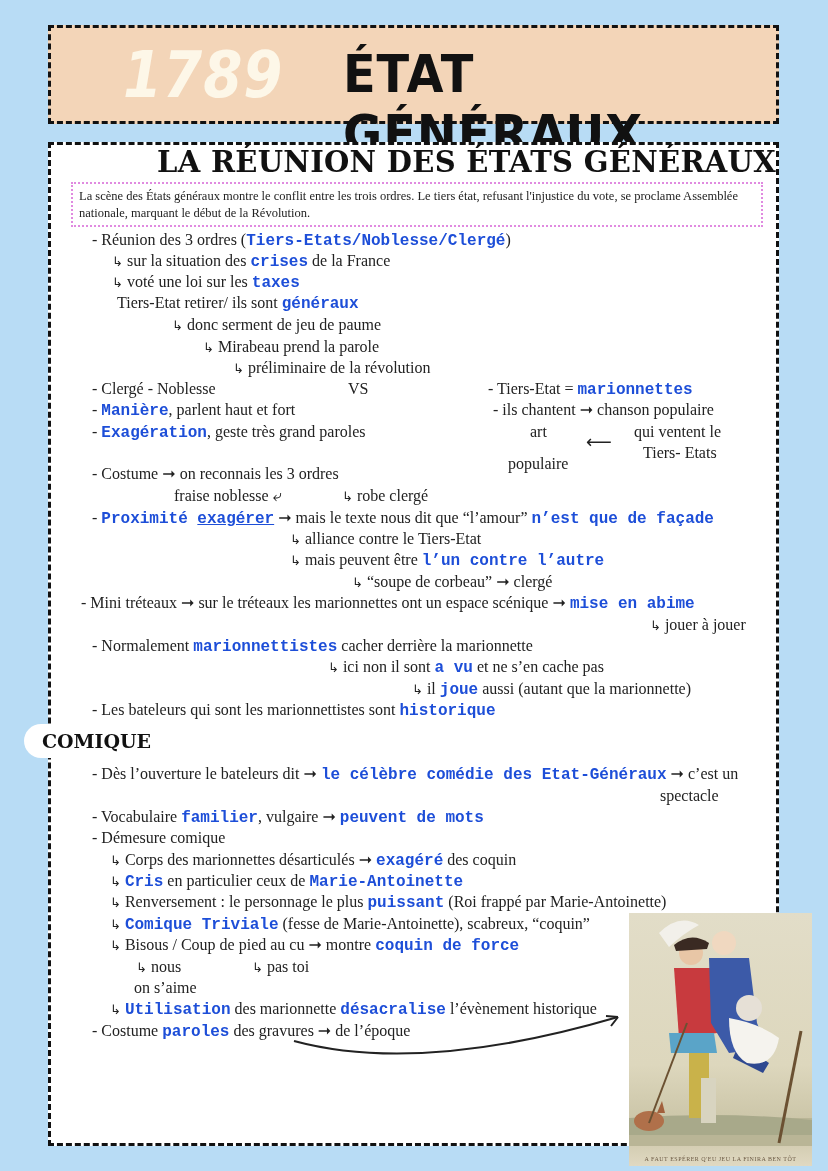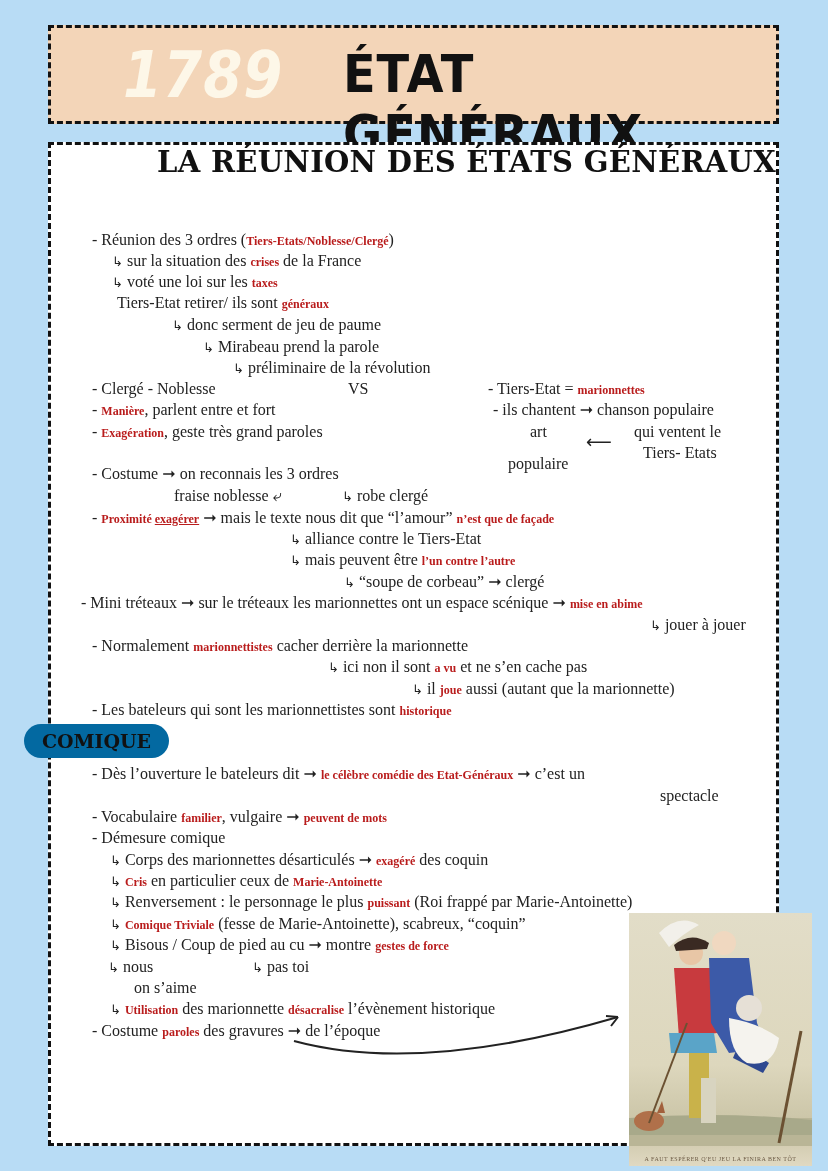--- a/index.html
+++ b/index.html
@@ -44,26 +44,26 @@
     border: 2px dotted #e08ae0;
     padding: 4px 6px;
     font-family: "Liberation Serif", serif; font-size: 12.5px; line-height: 17px;
     color: #222;
   }
   .line {
     position: absolute; white-space: nowrap;
     font-family: "Liberation Serif", serif; font-size: 16px; color: #222;
     line-height: 20px;
   }
-  .line b { font-family: Liberation Serif, serif; font-weight: bold; font-size: 12px; color: #b91c1c; }
+  .line b { font-family: Liberation Mono, monospace; font-weight: bold; font-size: 16px; color: #1d4ed8; }
   .line u { text-decoration: underline; }
   .hook { font-family: "DejaVu Sans", sans-serif; font-size: 13px; margin-right: 4px; }
   .comique-pill {
     position: absolute; left: 24px; top: 724px; width: 145px; height: 34px;
-    background: #0369a1; border-radius: 17px;
+    background: #ffffff; border-radius: 17px;
     font-family: "DejaVu Serif", serif; font-weight: bold;
     font-size: 19px; color: #111;
     display: flex; align-items: center; justify-content: center;
   }
   .engraving {
     position: absolute; left: 629px; top: 913px; width: 183px; height: 253px;
     background: linear-gradient(180deg, #e2ddc8 0%, #ddd7bd 60%, #c9c3a5 85%, #e0d9c2 100%);
     overflow: hidden;
   }
   .engraving-caption {
@@ -75,20 +75,21 @@
 </head>
 <body>
 
 <div class="header-box">
   <div class="header-year">1789</div>
   <div class="header-title">ÉTAT GÉNÉRAUX</div>
 </div>
 
 <div class="main-box">
   <div class="main-title">LA RÉUNION DES ÉTATS GÉNÉRAUX</div>
+  <div class="summary">La scène des États généraux montre le conflit entre les trois ordres. Le tiers état, refusant l'injustice du vote, se proclame Assemblée nationale, marquant le début de la Révolution.</div>
 </div>
 
 <div class="line" style="left:92px;top:230px">
   <span>- Réunion des 3 ordres (</span><b>Tiers-Etats/Noblesse/Clergé</b><span>)</span>
 </div>
 <div class="line" style="left:112px;top:251px">
   <span class="hook">↳</span><span>sur la situation des </span><b>crises</b><span> de la France</span>
 </div>
 <div class="line" style="left:112px;top:272px">
   <span class="hook">↳</span><span>voté une loi sur les </span><b>taxes</b>
@@ -105,21 +106,21 @@
 <div class="line" style="left:233px;top:358px">
   <span class="hook">↳</span><span>préliminaire de la révolution</span>
 </div>
 
 <div class="line" style="left:92px;top:379px">- Clergé - Noblesse</div>
 <div class="line" style="left:348px;top:379px">VS</div>
 <div class="line" style="left:488px;top:379px">
   <span>- Tiers-Etat  = </span><b>marionnettes</b>
 </div>
 <div class="line" style="left:92px;top:400px">
-  <span>- </span><b>Manière</b><span>, parlent entre et fort</span>
+  <span>- </span><b>Manière</b><span>, parlent haut et fort</span>
 </div>
 <div class="line" style="left:493px;top:400px">- ils chantent ➞ chanson populaire</div>
 <div class="line" style="left:92px;top:422px">
   <span>- </span><b>Exagération</b><span>, geste très grand paroles</span>
 </div>
 <div class="line" style="left:530px;top:422px">art</div>
 <div class="line" style="left:508px;top:454px">populaire</div>
 <div class="line" style="left:586px;top:432px;font-size:18px">⟵</div>
 <div class="line" style="left:634px;top:422px">qui ventent le</div>
 <div class="line" style="left:643px;top:443px">Tiers- Etats</div>
@@ -131,21 +132,21 @@
 </div>
 <div class="line" style="left:92px;top:508px">
   <span>- </span><b>Proximité </b><b><u>exagérer</u></b><span> ➞ mais le texte nous dit que “l’amour” </span><b>n’est que de façade</b>
 </div>
 <div class="line" style="left:290px;top:529px">
   <span class="hook">↳</span><span>alliance contre le Tiers-Etat</span>
 </div>
 <div class="line" style="left:290px;top:550px">
   <span class="hook">↳</span><span>mais peuvent être </span><b>l’un contre l’autre</b>
 </div>
-<div class="line" style="left:344px;top:572px">
+<div class="line" style="left:352px;top:572px">
   <span class="hook">↳</span><span>“soupe de corbeau” ➞ clergé</span>
 </div>
 <div class="line" style="left:81px;top:593px">
   <span>- Mini tréteaux ➞ sur le tréteaux les marionnettes ont un espace scénique ➞ </span><b>mise en abime</b>
 </div>
 <div class="line" style="left:650px;top:615px">
   <span class="hook">↳</span><span>jouer à jouer</span>
 </div>
 <div class="line" style="left:92px;top:636px">
   <span>- Normalement </span><b>marionnettistes</b><span> cacher derrière la marionnette</span>
@@ -176,23 +177,23 @@
 <div class="line" style="left:110px;top:871px">
   <span class="hook">↳</span><b>Cris</b><span> en particulier ceux de </span><b>Marie-Antoinette</b>
 </div>
 <div class="line" style="left:110px;top:892px">
   <span class="hook">↳</span><span>Renversement : le personnage le plus </span><b>puissant</b><span> (Roi frappé par Marie-Antoinette)</span>
 </div>
 <div class="line" style="left:110px;top:914px">
   <span class="hook">↳</span><b>Comique Triviale</b><span> (fesse de Marie-Antoinette), scabreux, “coquin”</span>
 </div>
 <div class="line" style="left:110px;top:935px">
-  <span class="hook">↳</span><span>Bisous / Coup de pied au cu ➞ montre </span><b>gestes de force</b>
-</div>
-<div class="line" style="left:108px;top:957px">
+  <span class="hook">↳</span><span>Bisous / Coup de pied au cu ➞ montre </span><b>coquin de force</b>
+</div>
+<div class="line" style="left:136px;top:957px">
   <span class="hook">↳</span><span>nous</span>
 </div>
 <div class="line" style="left:252px;top:957px">
   <span class="hook">↳</span><span>pas toi</span>
 </div>
 <div class="line" style="left:134px;top:978px">on s’aime</div>
 <div class="line" style="left:110px;top:999px">
   <span class="hook">↳</span><b>Utilisation</b><span> des marionnette </span><b>désacralise</b><span> l’évènement historique</span>
 </div>
 <div class="line" style="left:92px;top:1021px">

